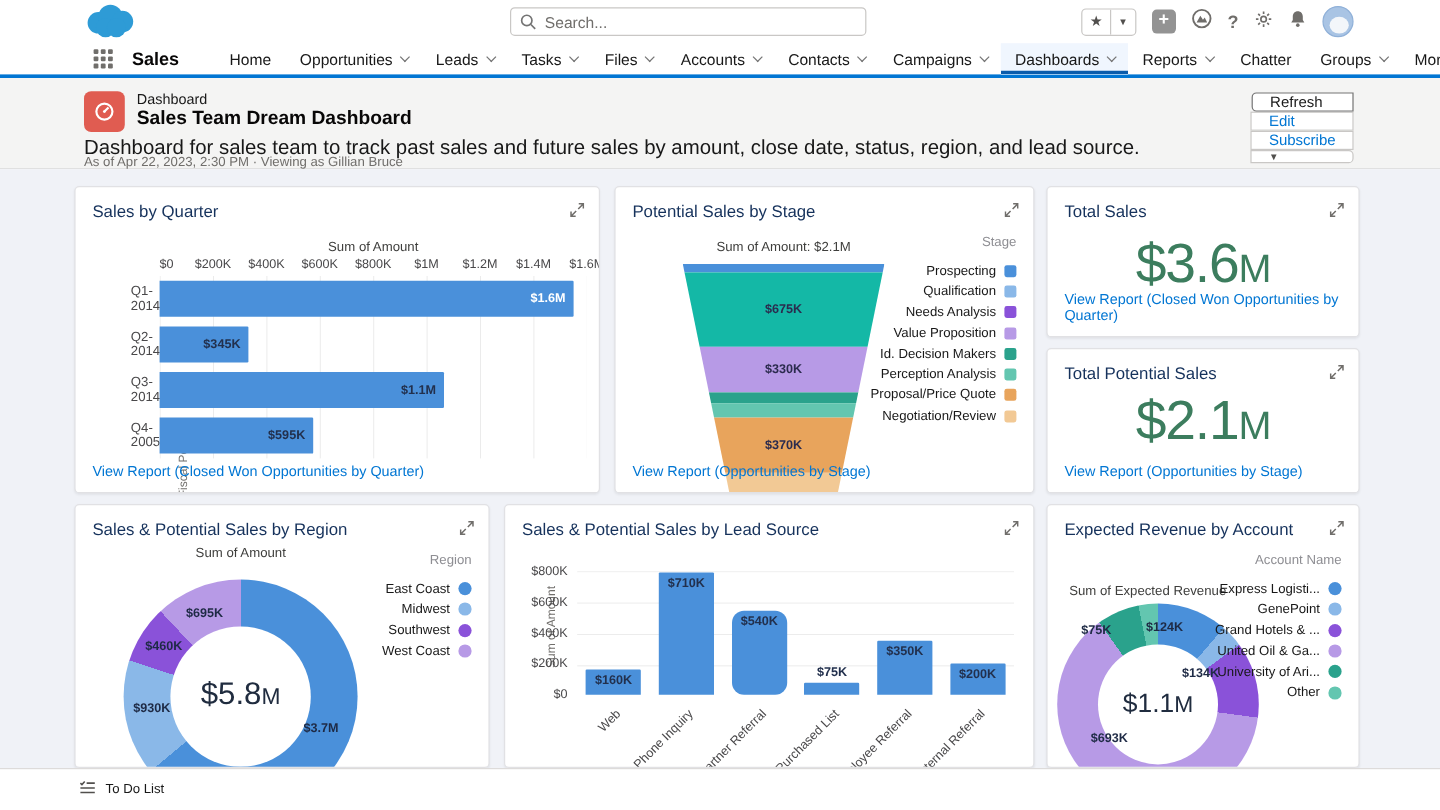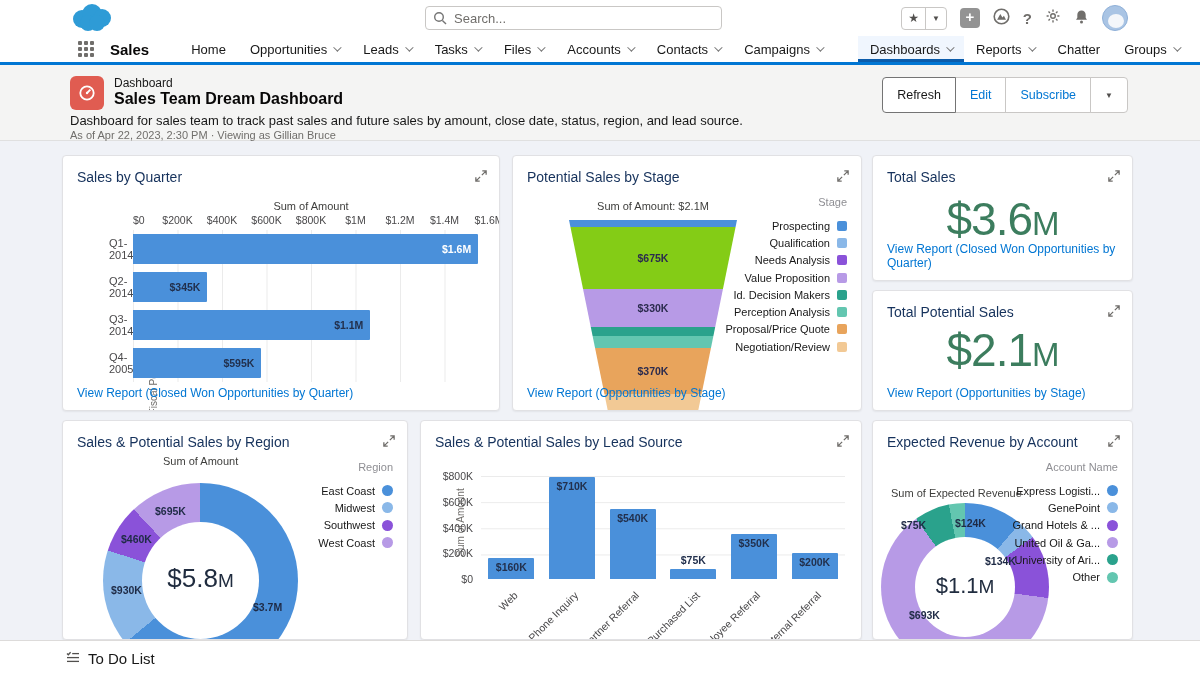--- a/index.html
+++ b/index.html
@@ -23,31 +23,31 @@
   .avatar { width:26px; height:26px; border-radius:50%; background:#a9c4e4; position:relative; overflow:hidden; border:1px solid #8fb0d8; }
   .avatar:after { content:""; position:absolute; left:5px; top:8px; width:16px; height:14px; border-radius:50%; background:#f3f6fa; }
 
   
   .navbar { position:absolute; top:36px; left:0; right:0; height:29px; background:#fff; border-bottom:3px solid #0176d3; display:flex; align-items:stretch; padding-left:78px; }
   .waffle { display:grid; grid-template-columns:repeat(3,4px); gap:2px; align-self:center; margin-right:16px; cursor:pointer; }
   .waffle i { width:4px; height:4px; background:#706e6b; border-radius:1px; }
   .app-name { font-size:15px; font-weight:bold; color:#080707; align-self:center; margin-right:30px; }
   .nav-items { display:flex; align-items:stretch; gap:0; flex:1; }
   .nav-item { display:flex; align-items:center; gap:6px; font-size:13px; color:#181818; padding:0 12px; cursor:pointer; white-space:nowrap; }
-  .nav-item.active { background:#f0f6fe; box-shadow:inset 0 -3px 0 #0b5cab;margin-left:24px; }
+  .nav-item.active { background:#f0f6fe; box-shadow:inset 0 -3px 0 #0b5cab; }
   .chev { width:6px; height:6px; border-right:1.3px solid #747474; border-bottom:1.3px solid #747474; transform:rotate(45deg) translateY(-2px); display:inline-block; }
 
   
   .page-head { position:absolute; top:65px; left:0; right:0; height:76px; background:#f4f4f3; border-bottom:1px solid #e0e0e0; }
   .ph-icon { position:absolute; left:70px; top:11px; width:34px; height:34px; border-radius:6px; background:#e05c51; display:flex; align-items:center; justify-content:center; }
   .ph-type { position:absolute; left:114px; top:11px; font-size:12px; color:#181818; }
   .ph-title { position:absolute; left:114px; top:25px; font-size:16px; font-weight:bold; color:#080707; }
-  .ph-desc { position:absolute; left:70px; top:48px; font-size:13px; color:#181818; }
+  .ph-desc { position:absolute; left:70px; top:48px; font-size:17px; color:#181818; }
   .ph-meta { position:absolute; left:70px; top:64px; font-size:11px; color:#706e6b; }
-  .btn-group { position:absolute; right:72px; top:12px; display:flex; height:36px; }
+  .btn-group { position:absolute; right:72px; top:12px; display:flex; height:36px;flex-direction:column; }
   .btn { border:1px solid #c9c7c5; background:#fff; font-size:12.5px; font-family:inherit; padding:0 14px; cursor:pointer; margin-left:-1px; display:flex; align-items:center; }
   .btn:first-child { border-radius:4px 0 0 4px; margin-left:0; border-color:#747474; z-index:2; color:#181818; }
   .btn.blue { color:#0176d3; }
   .btn:last-child { border-radius:0 4px 4px 0; }
 
   
   .content { position:absolute; top:141px; left:0; right:0; height:499px; background:#f0f2f7; overflow:hidden; }
   .card { position:absolute; background:#fff; border:1px solid #e1e1e4; border-radius:4px; box-shadow:0 1px 2px rgba(0,0,0,.06); overflow:hidden; }
   .card-head { position:relative; padding:12px 14px 0 14px; }
   .card-title { font-size:14px; color:#16325c; }
@@ -105,21 +105,21 @@
            background-image:linear-gradient(to bottom,#ebebeb 1px,transparent 1px); background-size:100% 25.4%; }
   .vslot { flex:1; position:relative; height:100%; display:flex; align-items:flex-end; justify-content:center; }
   .vbar { width:46px; position:relative; border-radius:1px 1px 0 0; }
   .vval { position:absolute; left:0; right:0; top:3px; text-align:center; font-size:10.5px; font-weight:bold; color:#22304d; }
   .vval.above { top:-15px; }
   .vx { position:absolute; top:100%; right:50%; left:-120px; text-align:right; margin-top:6px; }
   .vx span { display:inline-block; white-space:nowrap; font-size:10.5px; color:#49484a; transform:rotate(-45deg); transform-origin:top right; }
 
   
   .footer { position:absolute; top:640px; left:0; right:0; height:35px; background:#fff; border-top:1px solid #dddbda; display:flex; align-items:center; padding-left:66px; gap:8px; }
-  .footer-label { font-size:15px; color:#181818; }
+  .footer-label { font-size:11px; color:#181818; }
 </style>
 </head>
 <body>
 
 <div class="topbar">
   <span class="sf-logo">
     <svg width="48" height="31" viewBox="0 0 48 31">
       <g fill="#2e9bd6">
         <circle cx="14" cy="16" r="9"></circle>
           <circle cx="24" cy="11" r="10"></circle>
@@ -319,21 +319,21 @@
       <span class="expand">
         <svg width="12" height="12" viewBox="0 0 14 14">
             <path d="M8.5 1H13v4.5M13 1L8 6M5.5 13H1V8.5M1 13l5-5" fill="none" stroke="#706e6b" stroke-width="1.5"></path>
           </svg>
       </span>
     </div>
     <div class="fun-area">
       <div class="fun-sub">Sum of Amount: $2.1M</div>
       <div class="funnel">
         <div class="fseg" style="height: 7px; background: rgb(74, 144, 218);"></div>
-        <div class="fseg" style="height: 62px; background: #84cc16;">
+        <div class="fseg" style="height: 62px; background: #14b8a6;">
             <span>$675K</span>
           </div>
         <div class="fseg" style="height: 38px; background: rgb(183, 154, 230);">
             <span>$330K</span>
           </div>
         <div class="fseg" style="height: 9px; background: rgb(42, 162, 140);"></div>
         <div class="fseg" style="height: 12px; background: rgb(99, 198, 176);"></div>
         <div class="fseg" style="height: 46px; background: rgb(232, 164, 92);">
             <span>$370K</span>
           </div>
@@ -465,21 +465,21 @@
           </div>
         <div class="vx"><span>Web</span></div>
       </div>
       <div class="vslot">
         <div class="vbar" style="background: rgb(74, 144, 218); height: 98.75%;">
             <span class="vval">$710K</span>
           </div>
         <div class="vx"><span>Phone Inquiry</span></div>
       </div>
       <div class="vslot">
-        <div class="vbar" style="background: rgb(74, 144, 218); height: 67.5%;">
+        <div class="vbar" style="background: rgb(74, 144, 218); height: 67.5%; border-radius: 10px;">
             <span class="vval">$540K</span>
           </div>
         <div class="vx"><span>Partner Referral</span></div>
       </div>
       <div class="vslot">
         <div class="vbar" style="background: rgb(74, 144, 218); height: 9.375%;">
             <span class="vval above">$75K</span>
           </div>
         <div class="vx"><span>Purchased List</span></div>
       </div>

